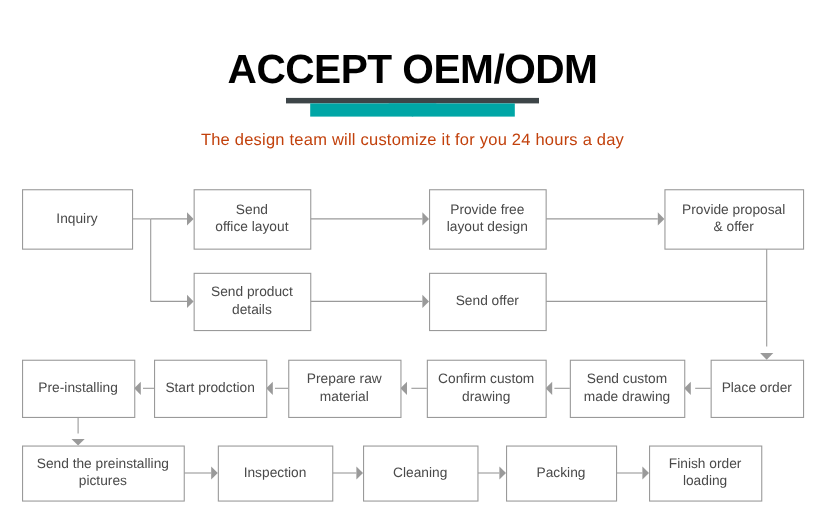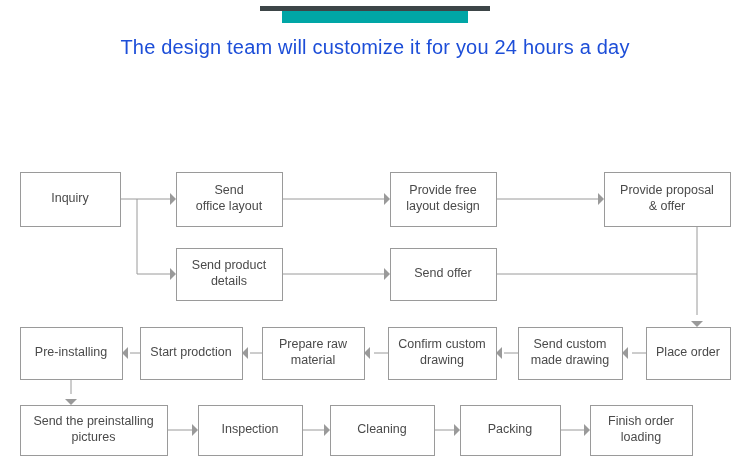--- a/index.html
+++ b/index.html
@@ -62,22 +62,22 @@
     transform: translateX(-50%);
     top: 5px;
     width: 186px;
     height: 12px;
     background: #00a6a6;
   }
   .subtitle {
     margin: 0;
     padding-top: 8px;
     font-family: "Liberation Sans", sans-serif;
-    font-size: 20px;
-    color: #1d4ed8;
+    font-size: 15px;
+    color: #c2410c;
     letter-spacing: 0.2px;
   }
   .chart {
     position: absolute;
     top: 0; left: 0;
   }
   .box-rect {
     fill: #ffffff;
     stroke: #9a9a9a;
     stroke-width: 1;
@@ -95,20 +95,21 @@
     fill: none;
   }
   .arrowhead {
     fill: #9a9a9a;
   }
 </style>
 </head>
 <body>
 
 <div class="header">
+  <h1 class="title">ACCEPT OEM/ODM</h1>
   <div class="divider-wrap">
     <div class="divider-bar"></div>
     <div class="divider-body"></div>
     <div class="divider-tri"></div>
   </div>
   <p class="subtitle">The design team will customize it for you 24 hours a day</p>
 </div>
 
 <svg class="chart" width="750" height="471">
   <g id="connector-layer">

